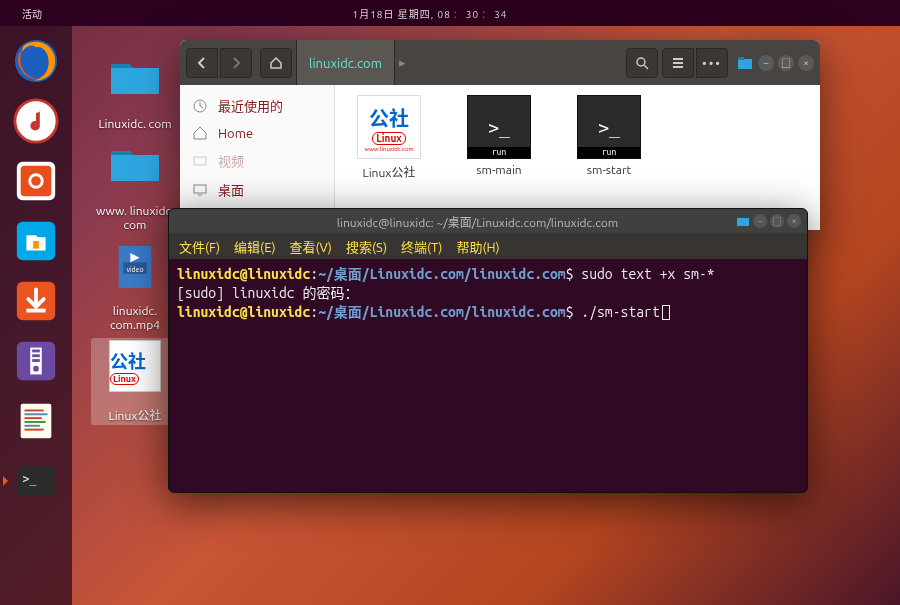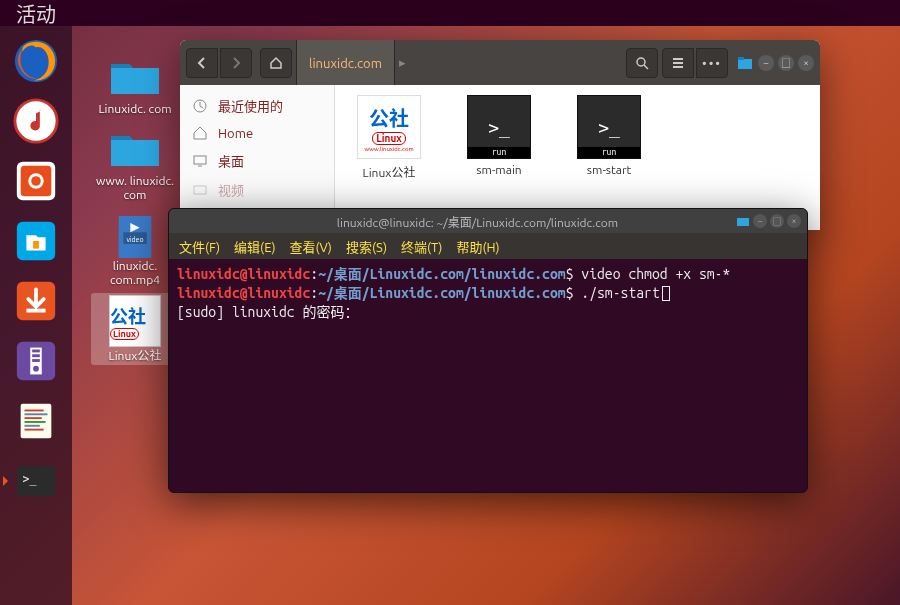--- a/index.html
+++ b/index.html
@@ -6,60 +6,60 @@
 body {
   width: 900px; height: 605px;
   font-family: "Ubuntu", "Noto Sans CJK SC", sans-serif;
   background: linear-gradient(135deg, #6b2a3a 0%, #8b3a4f 20%, #c85536 50%, #b44520 75%, #4a1628 100%);
   position: relative; overflow: hidden;
   color: #fff; font-size: 13px;
 }
 
 .topbar { position: absolute; top: 0; left: 0; right: 0; height: 26px;
   background: #2c001e; color: #ddd; display: flex; align-items: center;
-  padding: 0 16px; font-size: 20px; }
+  padding: 0 22px; font-size: 10px; }
 .topbar .spacer { flex: 1; }
 .topbar .clock { letter-spacing: 1px; }
 .topbar .clock .sep { color: #e95420; margin: 0 2px; }
 
 
 .launcher { position: absolute; left: 0; top: 26px; width: 72px;
   background: rgba(40,10,30,0.72); height: calc(100% - 26px);
   display: flex; flex-direction: column; align-items: center; padding-top: 8px; gap: 6px; }
 .launcher .app { width: 54px; height: 54px; border-radius: 8px;
   display: flex; align-items: center; justify-content: center;
   position: relative; }
 .launcher .app svg { width: 46px; height: 46px; }
 .launcher .app.terminal-open::before { content:""; position:absolute; left:-6px; top:22px;
   width:0;height:0;border:5px solid transparent;border-left-color:#e95420; }
 
 
 .desktop-icons { position: absolute; left: 90px; top: 50px; width: 90px;
   display: flex; flex-direction: column; align-items: center; gap: 4px; }
 .di { width: 88px; display: flex; flex-direction: column; align-items: center;
-  text-align: center; font-size: 12px; color: #fff; padding: 2px; }
+  text-align: center; font-size: 12px; color: #fff; padding: 2px; gap: 15px; }
 .di .ic { width: 56px; height: 48px; margin-bottom: 2px;
   display:flex;align-items:flex-start;justify-content:center; }
 .di .lbl { text-shadow: 0 1px 2px rgba(0,0,0,0.6); line-height:1.15; }
 .di.selected { background: rgba(255,255,255,0.25); border-radius:3px; }
 
 
 .files-window { position: absolute; left: 180px; top: 40px; width: 640px; height: 190px;
   background: #f6f6f6; border-radius: 6px 6px 0 0;
   box-shadow: 0 10px 40px rgba(0,0,0,0.5); overflow: hidden; }
 .files-titlebar { height: 45px; background: #484442; display: flex; align-items:center;
   padding: 0 6px; gap:4px; }
 .tb-btn { width:32px; height:30px; border-radius:4px;
   display:flex;align-items:center;justify-content:center; color:#ccc;
   background:#3a3735; border:1px solid #2a2826; }
 .tb-group { display:flex; gap:2px; }
 .tb-group .tb-btn:first-child { border-radius:4px 0 0 4px; }
 .tb-group .tb-btn:last-child { border-radius:0 4px 4px 0; }
 .tb-path { display:flex; align-items:center; gap:4px; margin-left:4px; }
-.tb-crumb { background:#5a5652; color:#fdba74; padding:23px 12px; border-radius:4px;
+.tb-crumb { background:#5a5652; color:#5eead4; padding:23px 12px; border-radius:4px;
   border:1px solid #2a2826; font-size:13px; }
 .tb-spacer { flex:1; }
 .win-controls { display:flex; gap:4px; align-items:center; margin-left:4px; }
 .win-controls .wc { width:16px;height:16px;border-radius:50%;
   display:flex;align-items:center;justify-content:center;
   background:#5a5a5a; color:#ccc; font-size:10px; }
 .files-body { display:flex; height:calc(100% - 45px); }
 .sidebar { width:155px; background:#fafafa; border-right:1px solid #ddd;
   padding:6px 0; font-size:13px; color:#7f1d1d; }
 .sb-item { display:flex; align-items:center; gap:10px; padding:5px 12px; }
@@ -84,31 +84,35 @@
   display:flex; align-items:center; color:#bbb; font-size:12px; }
 .term-title { flex:1; text-align:center; padding:0 10px; white-space:nowrap;
   overflow:hidden; text-overflow:ellipsis; }
 .term-wc { display:flex; gap:3px; padding-right:6px; }
 .term-wc .wc { width:14px;height:14px;border-radius:50%;background:#555;
   display:flex;align-items:center;justify-content:center;font-size:9px;color:#aaa; }
 .term-menubar { height:26px; background:#383432; display:flex; align-items:center;
   gap:14px; padding:0 10px; color:#fde047; font-size:13px; }
 .term-content { padding:6px 8px; font-family:"Ubuntu Mono","Noto Sans Mono CJK SC",monospace;
   font-size:14px; line-height:1.35; color:#eee; }
-.term-content .user { color:#ef4444; font-weight:bold; }
+.term-content .user { color:#fde047; font-weight:bold; }
 .term-content .path { color:#729fcf; font-weight:bold;margin-top:38px; }
 .term-content .cursor { display:inline-block; width:8px; height:15px;
   border:1px solid #eee; vertical-align:text-bottom; margin-left:2px; }
 </style>
 </head>
 <body>
 
 <div class="topbar">
   <span>活动</span>
   <span class="spacer"></span>
+  <span class="clock">
+    <span>1月18日 星期四,</span>
+    <span>08</span><span class="sep">：</span><span>30</span><span class="sep">：</span><span>34</span>
+  </span>
   <span class="spacer"></span>
   <span style="width:60px"></span>
 </div>
 
 <div class="launcher">
   <div class="app">
     <svg viewBox="0 0 48 48">
         <circle cx="24" cy="24" r="22" fill="#1b5fbf"></circle>
         <path d="M24 4 C36 4 44 14 44 24 C44 36 34 46 22 44 C34 42 40 30 36 18 C34 12 28 8 24 10 C20 6 14 8 10 14 C8 8 16 4 24 4" fill="#ff9500"></path>
         <path d="M8 20 C6 30 14 42 26 42 C20 44 10 40 6 28 C4 22 6 14 10 12 C8 16 8 18 8 20" fill="#e25822"></path>
@@ -277,32 +281,32 @@
             <path d="M8 4 L8 8 L11 10" stroke="#888" fill="none"></path>
           </svg>
         <span>最近使用的</span>
       </div>
       <div class="sb-item">
         <svg viewBox="0 0 16 16">
             <path d="M2 8 L8 2 L14 8 L14 14 L2 14 Z" fill="none" stroke="#888"></path>
           </svg>
         <span>Home</span>
       </div>
+      <div class="sb-item" style="opacity:0.4">
+        <svg viewBox="0 0 16 16">
+            <rect x="2" y="4" width="12" height="8" fill="none" stroke="#888"></rect>
+          </svg>
+        <span>视频</span>
+      </div>
       <div class="sb-item">
         <svg viewBox="0 0 16 16">
             <rect x="2" y="3" width="12" height="8" fill="none" stroke="#888"></rect>
             <line x1="6" y1="13" x2="10" y2="13" stroke="#888"></line>
           </svg>
         <span>桌面</span>
-      </div>
-      <div class="sb-item" style="opacity:0.4">
-        <svg viewBox="0 0 16 16">
-            <rect x="2" y="4" width="12" height="8" fill="none" stroke="#888"></rect>
-          </svg>
-        <span>视频</span>
       </div>
     </div>
     <div class="files-content">
       <div class="file-item">
         <div class="fi-ic" style="flex-direction:column;">
           <div style="color:#06c;font-size:20px;font-weight:bold;">公社</div>
           <div style="color:#d00;font-size:10px;font-weight:bold;border:1px solid #d00;padding:0 3px;border-radius:6px;">Linux</div>
           <div style="color:#d00;font-size:6px;">www.linuxidc.com</div>
         </div>
         <div>Linux公社</div>
@@ -339,20 +343,20 @@
   <div class="term-menubar">
     <span>文件(F)</span>
     <span>编辑(E)</span>
     <span>查看(V)</span>
     <span>搜索(S)</span>
     <span>终端(T)</span>
     <span>帮助(H)</span>
   </div>
   <div class="term-content">
     <div>
-      <span class="user">linuxidc@linuxidc</span><span>:</span><span class="path">~/桌面/Linuxidc.com/linuxidc.com</span><span>$</span><span> video chmod +x sm-*</span>
-    </div>
+      <span class="user">linuxidc@linuxidc</span><span>:</span><span class="path">~/桌面/Linuxidc.com/linuxidc.com</span><span>$</span><span> sudo text +x sm-*</span>
+    </div>
+    <div>[sudo] linuxidc 的密码：</div>
     <div>
       <span class="user">linuxidc@linuxidc</span><span>:</span><span class="path">~/桌面/Linuxidc.com/linuxidc.com</span><span>$</span><span> ./sm-start</span><span class="cursor"></span>
     </div>
-    <div>[sudo] linuxidc 的密码：</div>
   </div>
 </div>
 
 </body></html>

